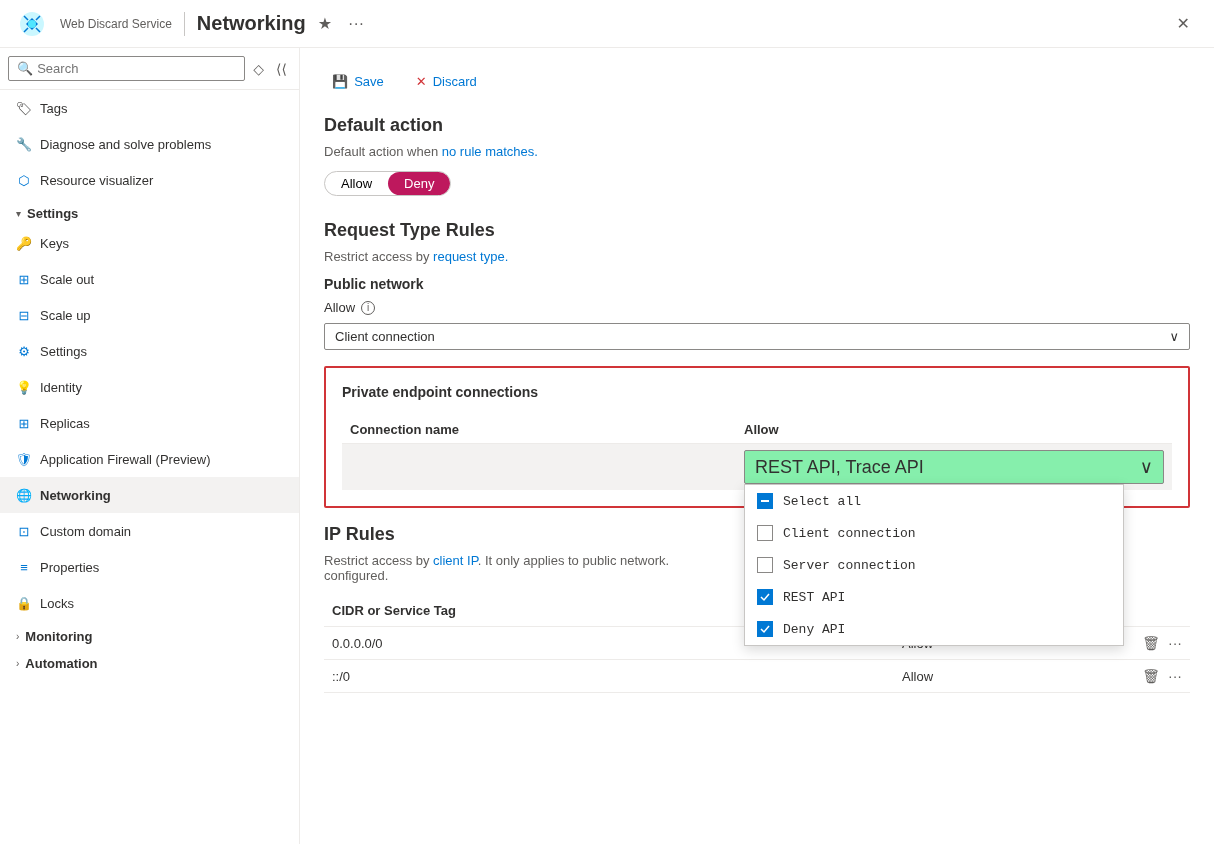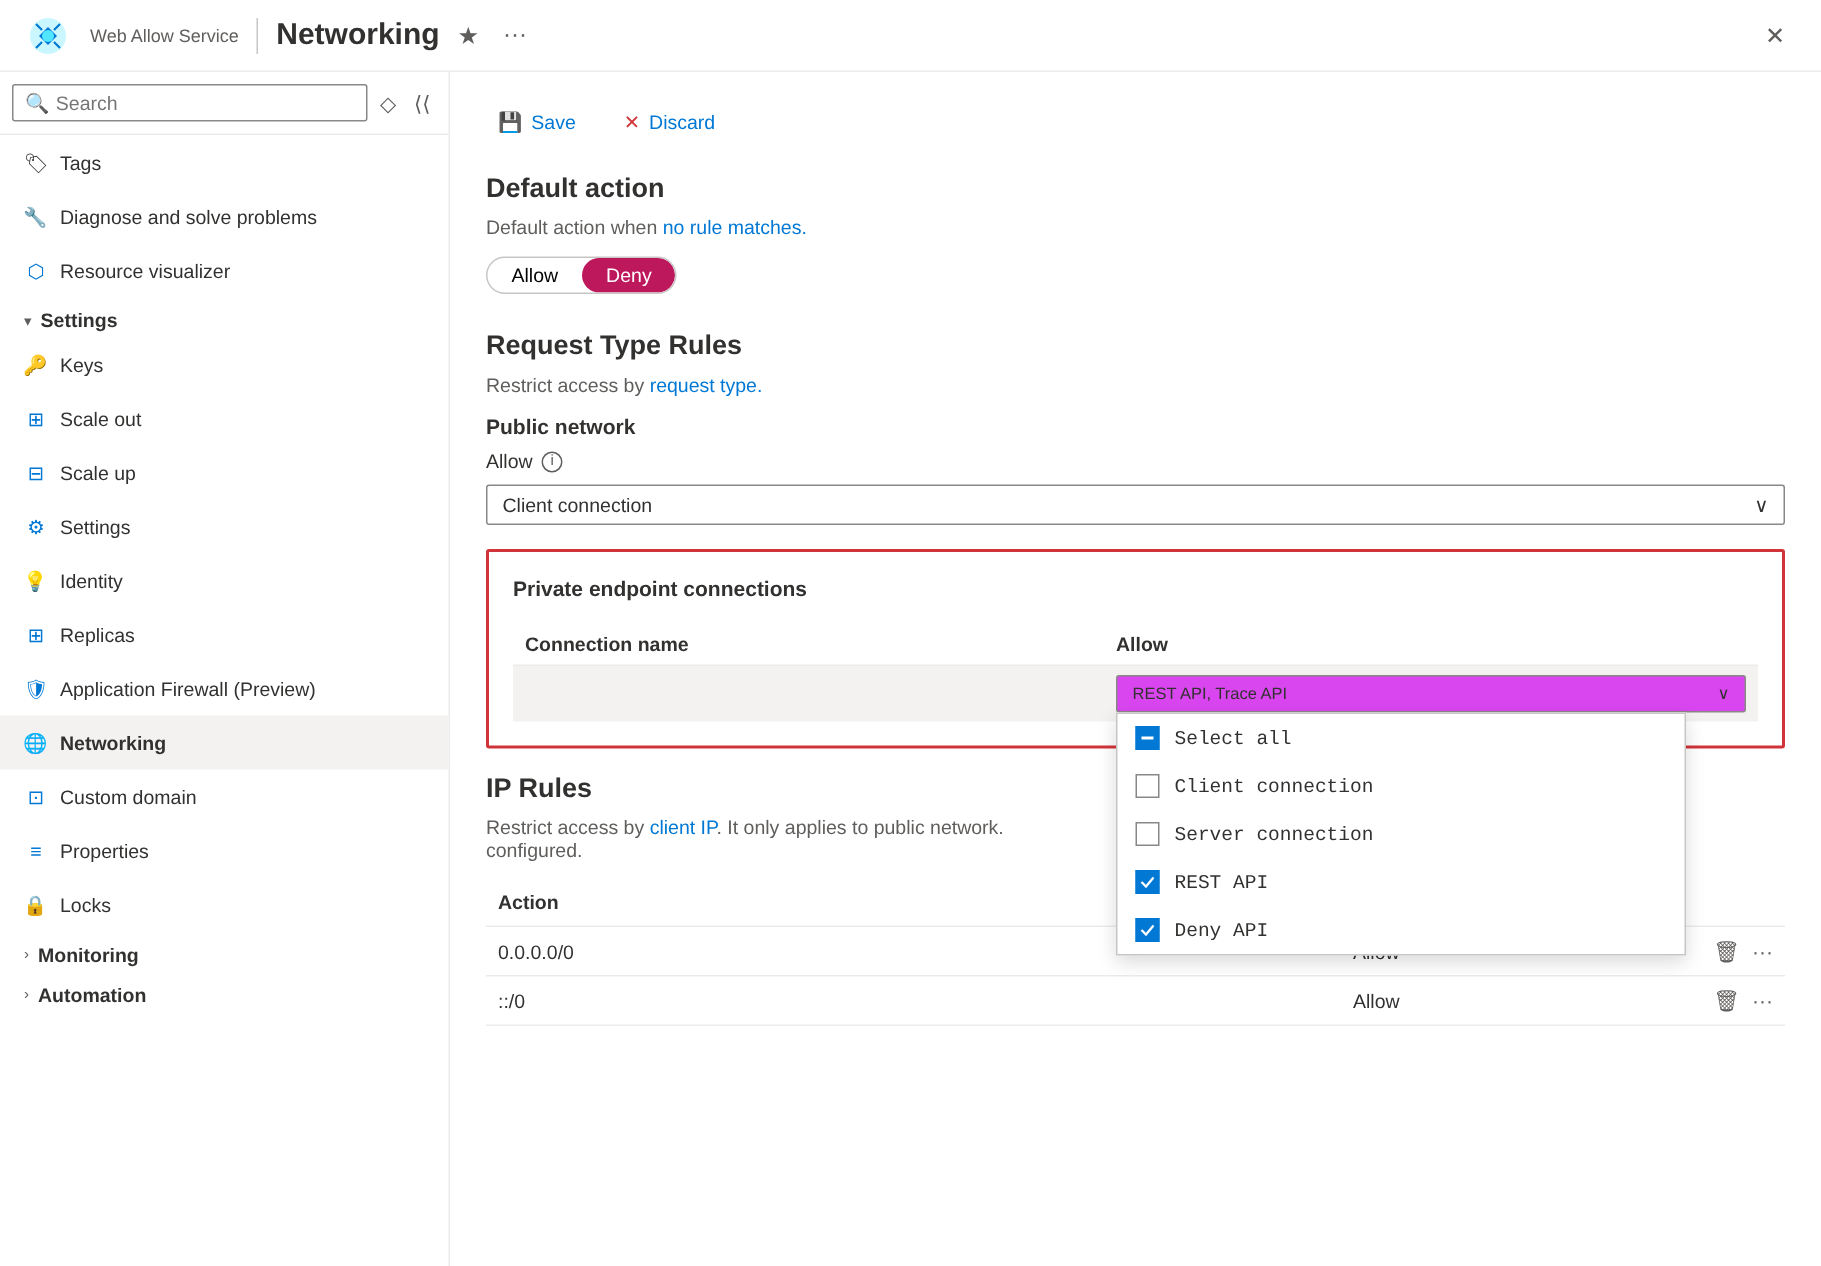--- a/index.html
+++ b/index.html
@@ -65,21 +65,21 @@
     .pe-table { width: 100%; }
     .pe-table-header { display: flex; padding: 6px 8px; font-weight: 700; font-size: 13px; border-bottom: 1px solid #edebe9; }
     .pe-table-header .col-name { flex: 1; }
     .pe-table-header .col-allow { width: 420px; }
     .pe-table-row { display: flex; align-items: center; padding: 6px 8px; background: #f3f2f1; }
     .pe-table-row .col-name { flex: 1; }
     .pe-table-row .col-allow { width: 420px; position: relative; }
     
     
     .dropdown-open { position: relative; }
-    .dropdown-trigger { display: flex; align-items: center; justify-content: space-between; border: 1px solid #8a8886; padding: 5px 10px; border-radius: 2px; min-width: 380px; cursor: pointer; background: #d946ef; font-size: 11px; }
+    .dropdown-trigger { display: flex; align-items: center; justify-content: space-between; border: 1px solid #8a8886; padding: 5px 10px; border-radius: 2px; min-width: 380px; cursor: pointer; background: #86efac; font-size: 18px; }
     .dropdown-menu { position: absolute; top: 100%; left: 0; width: 380px; background: #fff; border: 1px solid #c8c6c4; box-shadow: 0 4px 12px rgba(0,0,0,0.15); z-index: 100; }
     .dropdown-item { display: flex; align-items: center; padding: 8px 12px; gap: 10px; cursor: pointer; font-size: 13px; font-family: Liberation Mono, monospace; }
     .checkbox { width: 16px; height: 16px; border: 1px solid #8a8886; display: flex; align-items: center; justify-content: center; flex-shrink: 0; }
     .checkbox.checked { background: #0078d4; border-color: #0078d4; color: #fff; }
     .checkbox.partial { background: #0078d4; border-color: #0078d4; color: #fff; }
     
     
     .ip-rules-section { margin-top: 8px; }
     .ip-table-header { display: flex; padding: 8px; font-weight: 600; font-size: 13px; border-bottom: 1px solid #edebe9; }
     .ip-table-row { display: flex; align-items: center; padding: 8px; border-bottom: 1px solid #edebe9; }
@@ -98,21 +98,21 @@
   <div class="header">
     <div class="header-logo">
       <svg viewBox="0 0 32 32" xmlns="http://www.w3.org/2000/svg">
         <rect width="32" height="32" rx="4" fill="#fff"></rect>
         <circle cx="16" cy="16" r="12" fill="#50e6ff" opacity="0.3"></circle>
         <path d="M10 16 L16 10 L22 16 L16 22 Z" fill="#0078d4"></path>
         <circle cx="16" cy="16" r="4" fill="#50e6ff"></circle>
         <path d="M8 8 L12 12 M20 20 L24 24 M8 24 L12 20 M20 12 L24 8" stroke="#0078d4" stroke-width="1.5"></path>
       </svg>
     </div>
-    <div class="header-service-name">Web Allow Service</div>
+    <div class="header-service-name">Web Discard Service</div>
     <div class="header-divider"></div>
     <h1 class="header-title">Networking</h1>
     <div class="header-actions">
       <button class="header-icon-btn">★</button>
       <button class="header-icon-btn">···</button>
     </div>
     <button class="header-close">✕</button>
   </div>
 
   <div class="main-layout">
@@ -298,20 +298,21 @@
         </div>
       </div>
 
       <div class="ip-rules-section">
         <h2 class="section-title">IP Rules</h2>
         <p class="section-desc">
           Restrict access by <a>client IP</a>. It only applies to public network.
           <br><span>configured.</span>
         </p>
         <div class="ip-table-header">
+          <span class="col-cidr">CIDR or Service Tag</span>
           <span class="col-action">Action</span>
           <span class="col-actions"></span>
         </div>
         <div class="ip-table-row">
           <span class="col-cidr">0.0.0.0/0</span>
           <span class="col-action">Allow</span>
           <div class="col-actions">
             <button class="icon-btn">🗑</button>
             <button class="icon-btn">···</button>
           </div>

